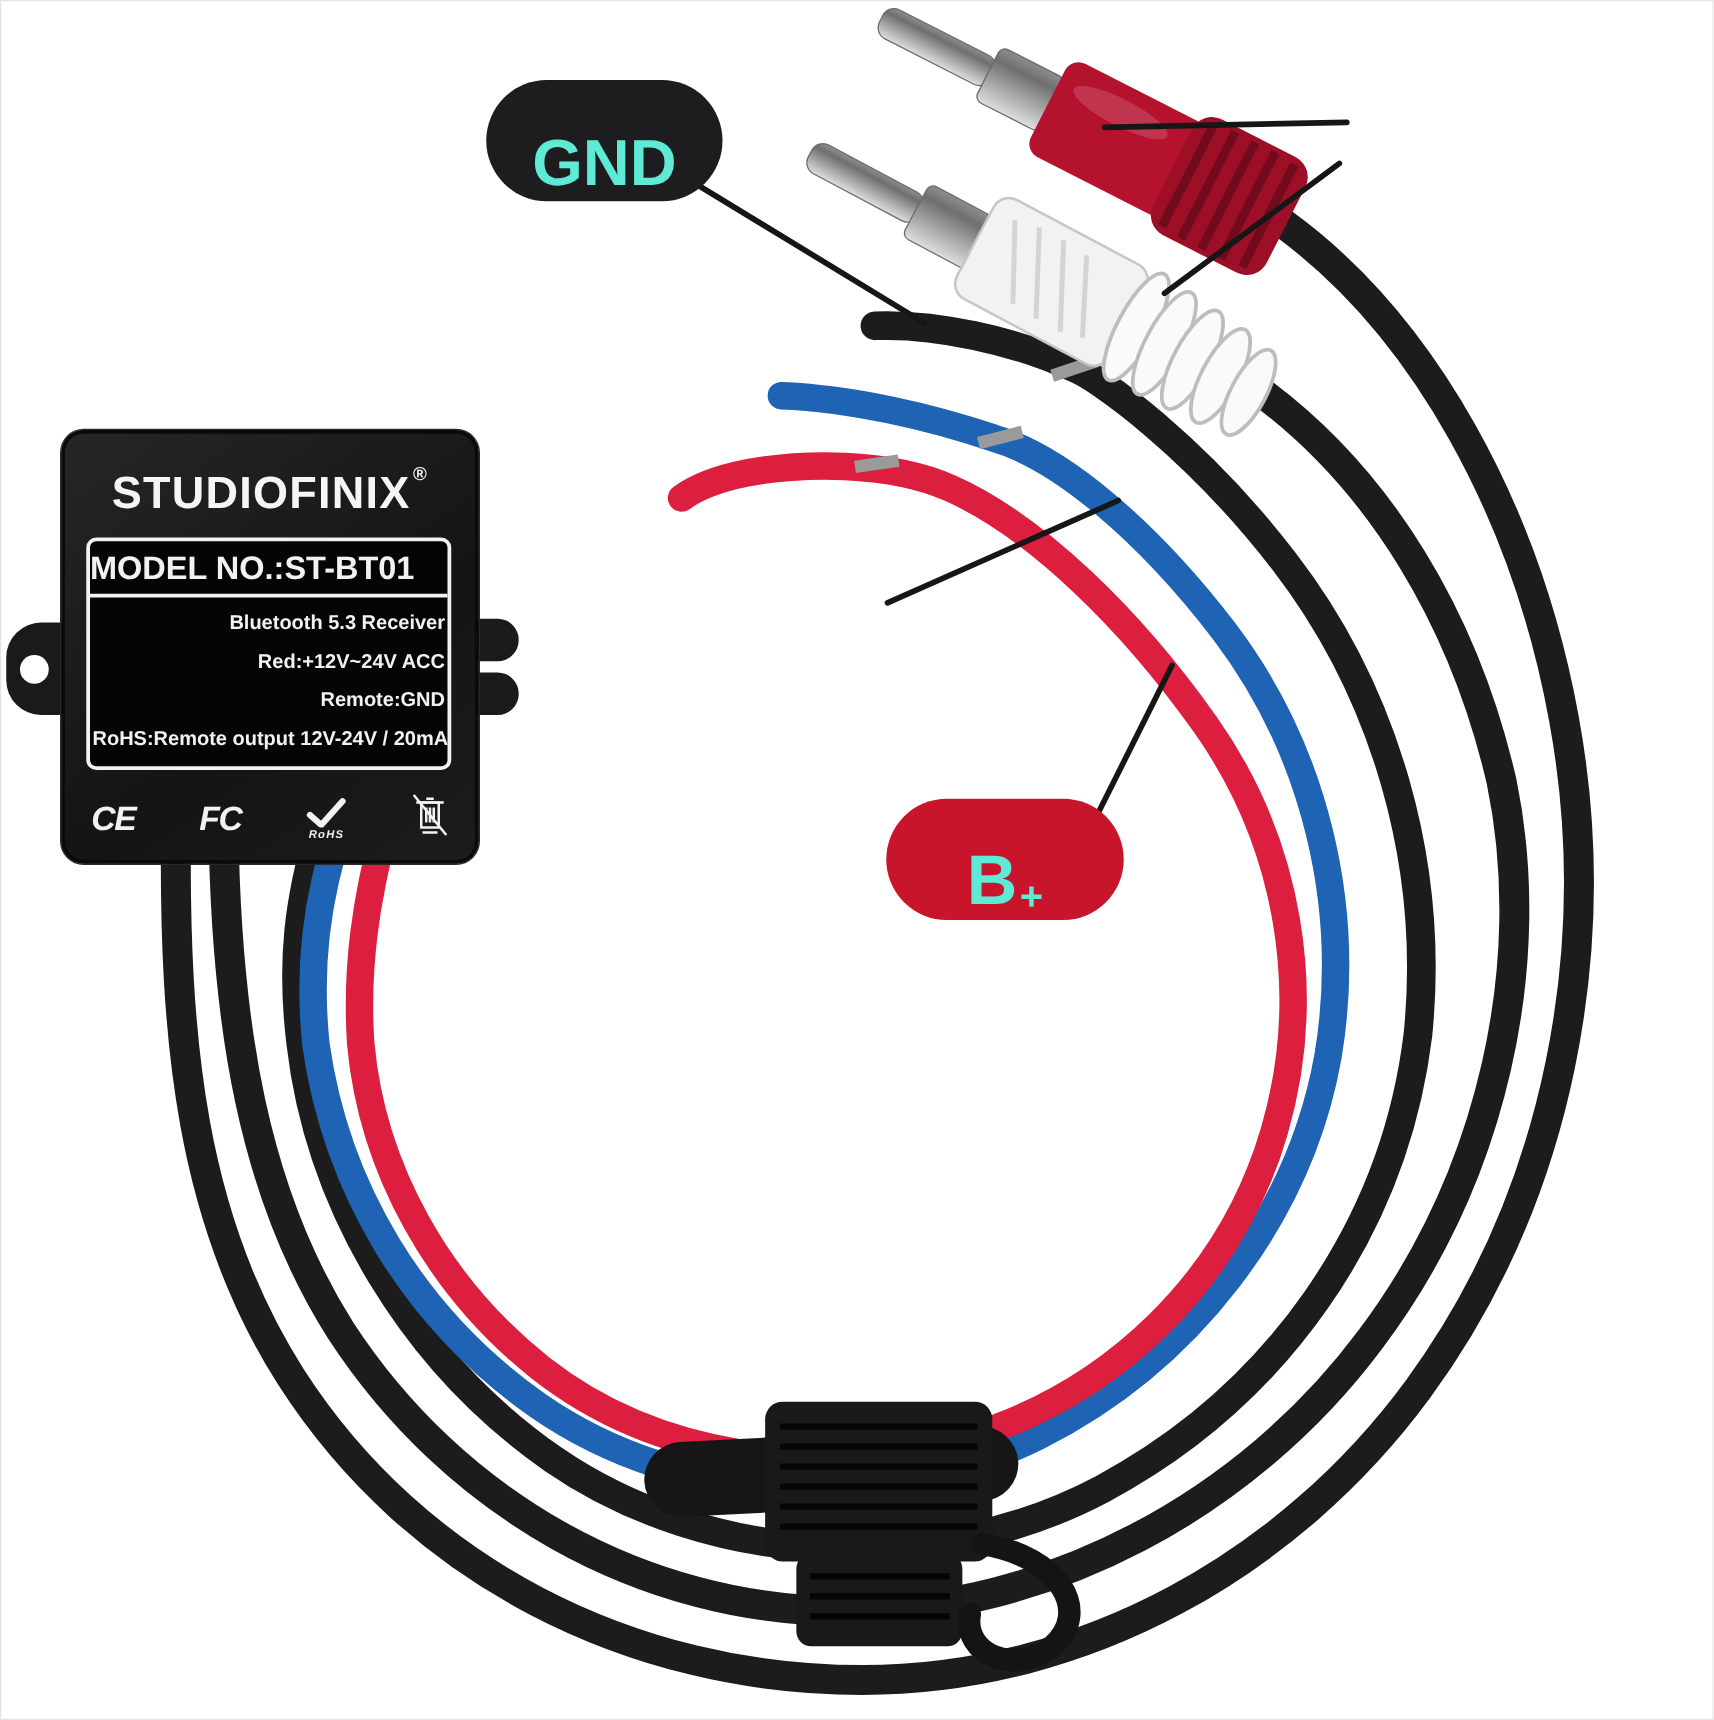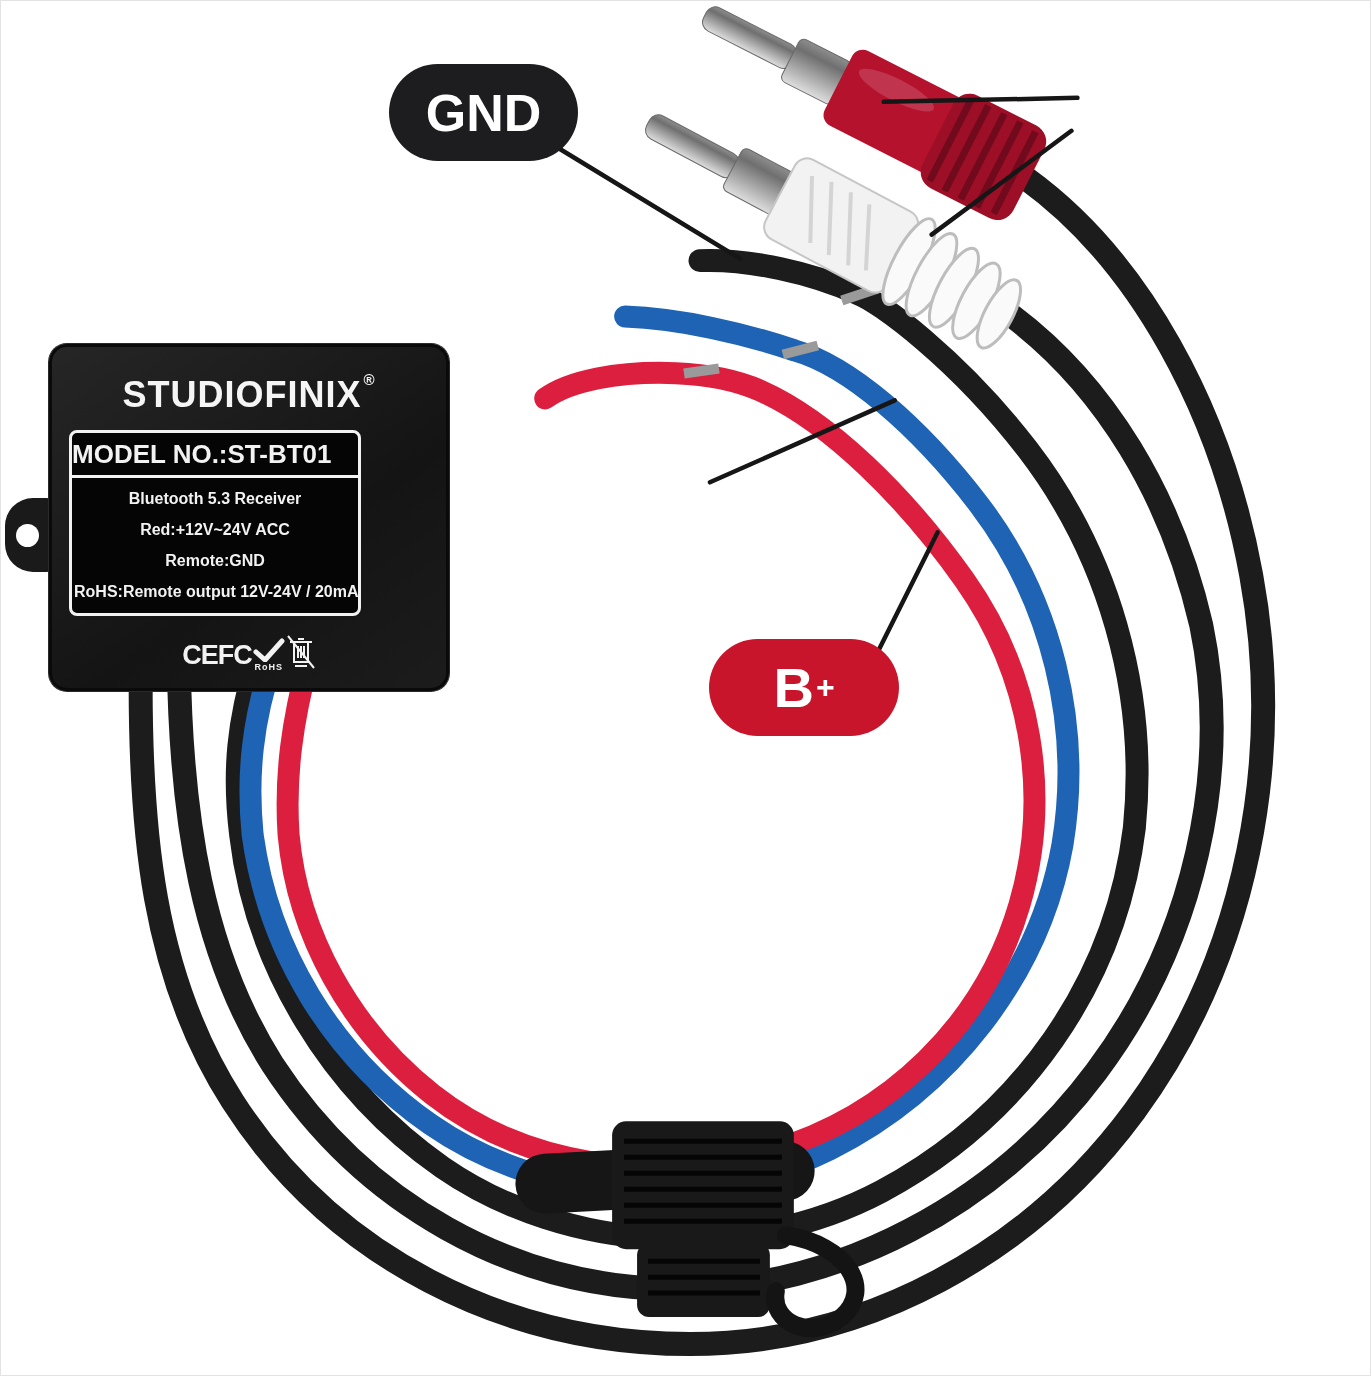--- a/index.html
+++ b/index.html
@@ -4,65 +4,65 @@
 <style>
   html,body{margin:0;padding:0;background:#fff;}
   .stage{
     position:relative;width:1371px;height:1376px;background:#ffffff;
     font-family:"Liberation Sans",sans-serif;overflow:hidden;
     border:1px solid #e3e3e3;box-sizing:border-box;
   }
   .artwork{position:absolute;left:0;top:0;width:100%;height:100%;}
   
   .device{
-    position:absolute;left:48px;top:343px;width:400px;height:347px;
+    position:absolute;left:48px;top:343px;width:334px;height:347px;
     background:linear-gradient(145deg,#262626,#141414 60%,#1c1c1c);
     border-radius:18px;box-shadow:inset 0 0 0 3px #0a0a0a, 0 0 0 1px #2a2a2a;
     z-index:3;
   }
   .brand-row{
     text-align:center;padding-top:27px;color:#f5f5f5;font-weight:bold;
     font-size:36px;letter-spacing:1px;white-space:nowrap;
   }
   .brand-row sup{font-size:15px;vertical-align:22px;margin-left:2px;}
   .label-panel{
     position:absolute;left:20px;top:86px;width:286px;height:180px;
     background:#050505;border:3px solid #f2f2f2;border-radius:8px;
     color:#f2f2f2;display:flex;flex-direction:column;
   }
   .model-row{
     font-size:26px;font-weight:bold;text-align:left;line-height:42px;
     border-bottom:3px solid #f2f2f2;white-space:nowrap;
   }
   .spec-rows{flex:1;display:flex;flex-direction:column;justify-content:space-around;padding:6px 2px;}
-  .spec-line{font-size:16px;font-weight:bold;text-align:center;white-space:nowrap;}
+  .spec-line{font-size:16px;font-weight:bold;text-align:right;white-space:nowrap;}
   .cert-row{
     position:absolute;left:24px;right:24px;bottom:16px;height:40px;
-    display:flex;align-items:center;justify-content:center;color:#f2f2f2;
+    display:flex;align-items:center;justify-content:space-between;color:#f2f2f2;font-style:italic;
   }
   .cert-text{font-size:27px;font-weight:bold;letter-spacing:-1px;}
   .rohs-wrap{display:flex;flex-direction:column;align-items:center;line-height:1;}
   .rohs-label{font-size:9px;font-weight:bold;letter-spacing:1px;margin-top:1px;}
   
   .tab-left{
     position:absolute;left:4px;top:497px;width:48px;height:74px;z-index:2;
     background:#1a1a1a;border-radius:28px 6px 6px 28px;
   }
   .tab-left .hole{
     position:absolute;left:11px;top:26px;width:23px;height:23px;border-radius:50%;background:#ffffff;
   }
   .tab-right-top,.tab-right-bot{
     position:absolute;left:378px;width:36px;height:34px;background:#1a1a1a;z-index:2;
   }
   .tab-right-top{top:494px;border-radius:4px 20px 20px 4px;}
   .tab-right-bot{top:537px;border-radius:4px 20px 20px 4px;}
   
   .pill{
-    position:absolute;display:flex;align-items:center;justify-content:center;
-    color:#ffffff;font-weight:bold;border-radius:60px;z-index:5;white-space:nowrap;
+    position:absolute;display:flex;align-items:flex-end;justify-content:center;
+    color:#5eead4;font-weight:bold;border-radius:60px;z-index:5;white-space:nowrap;
   }
   .pill-gnd{left:388px;top:63px;width:189px;height:97px;background:#1d1d1f;font-size:52px;}
   .pill-aux{left:1060px;top:44px;width:298px;height:98px;background:#1d1d1f;font-size:48px;}
   .pill-acc{left:535px;top:472px;width:198px;height:98px;background:#1a5fad;font-size:52px;}
   .pill-bplus{left:708px;top:638px;width:190px;height:97px;background:#c9152b;font-size:56px;}
   .pill-bplus sup{font-size:32px;vertical-align:26px;margin-left:2px;}
 </style>
 </head>
 <body>
 

